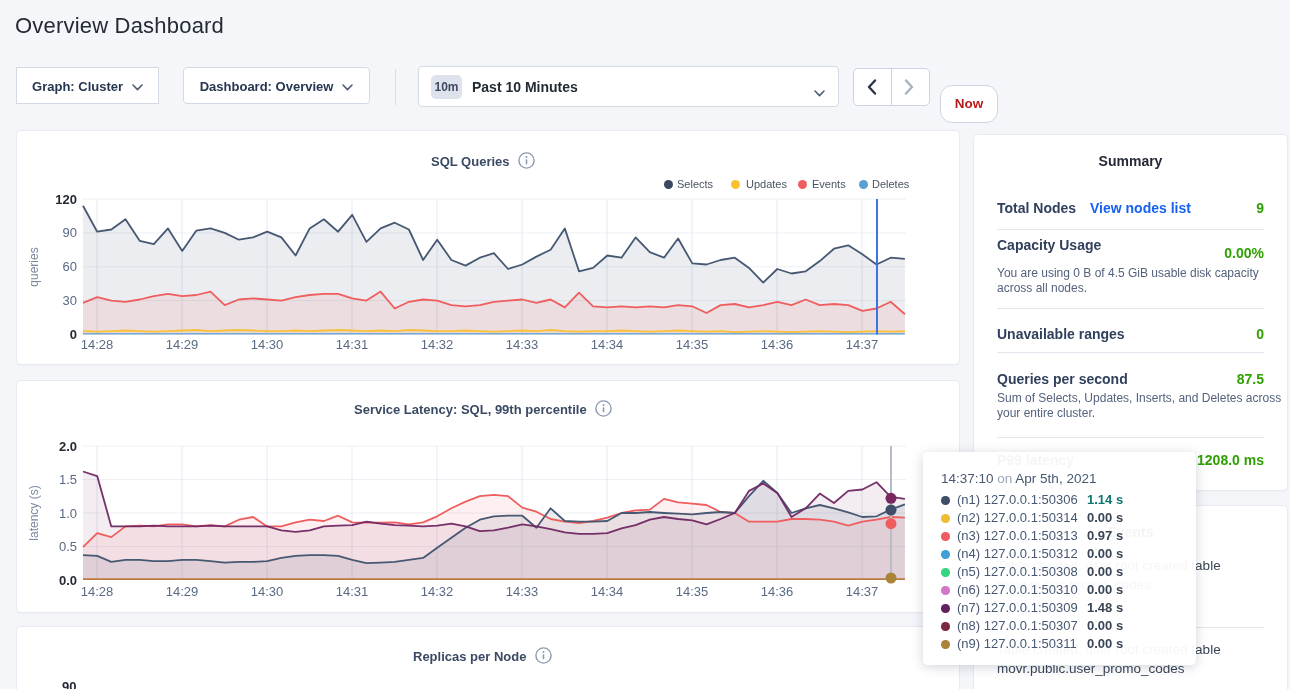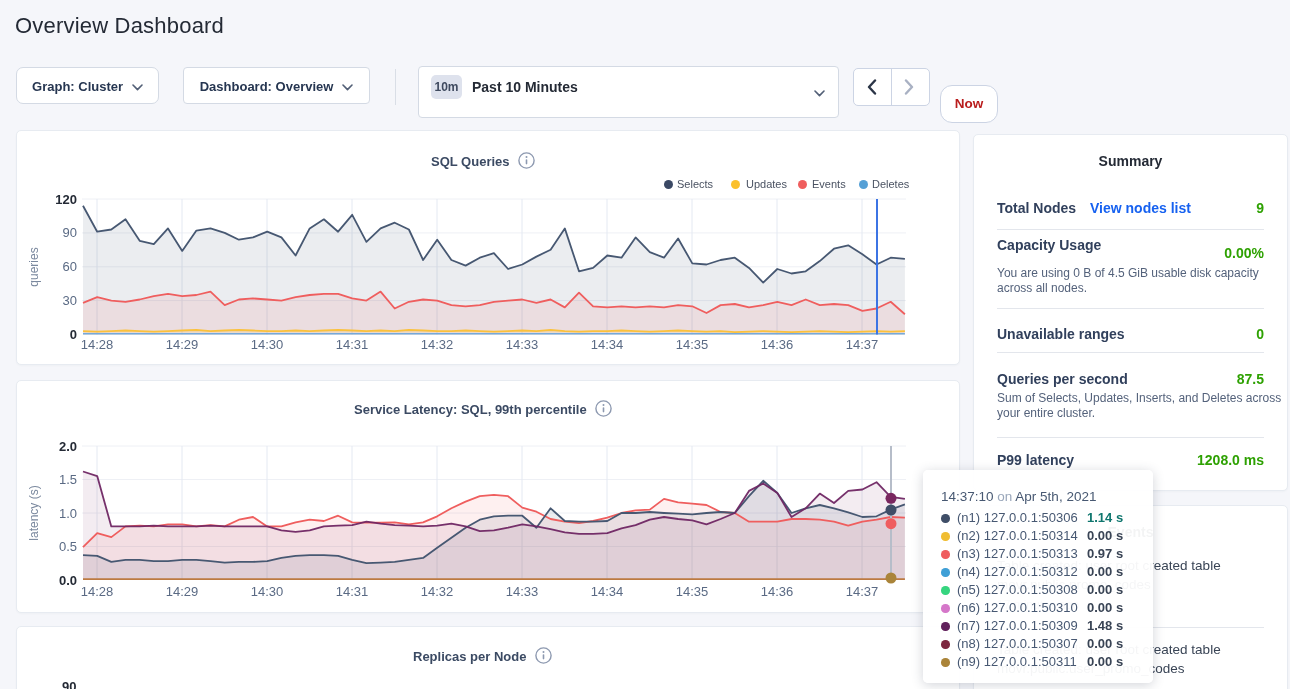--- a/index.html
+++ b/index.html
@@ -6,28 +6,28 @@
 .panel{position:absolute;background:#fff;border:1px solid #e7ebf1;border-radius:5px;box-shadow:0 1px 2px rgba(40,50,70,0.03)}
 .ctitle{position:absolute;font-size:13px;font-weight:bold;color:#3b4a63;white-space:nowrap}
 .navlabel{font-size:14px;font-weight:bold;color:#31405c}
 .green{color:#2ea102;font-weight:bold;font-size:14px}
 .sgray{font-size:12px;color:#54627b;line-height:15px}
 .divider{position:absolute;height:1px;background:#e3e6ec}
 </style></head>
 <body>
 <div class="abs" style="left:15px;top:13px;font-size:22px;color:#242a35;letter-spacing:0.2px">Overview Dashboard</div>
 
-<div class="abs" style="left:16px;top:67px;width:143px;height:37px;background:#fff;border:1px solid #d4dae4;border-radius:7px;text-align:center;line-height:35px"><span style="font-size:13px;font-weight:bold;color:#263651">Graph: Cluster</span>&nbsp;&nbsp;<svg width="11" height="7" viewBox="0 0 11 7">
+<div class="abs" style="left:16px;top:67px;width:143px;height:37px;background:#fff;border:1px solid #d4dae4;border-radius:0;text-align:center;line-height:35px"><span style="font-size:13px;font-weight:bold;color:#263651">Graph: Cluster</span>&nbsp;&nbsp;<svg width="11" height="7" viewBox="0 0 11 7">
       <path d="M1 1 L5.5 5.6 L10 1" fill="none" stroke="#525f76" stroke-width="1.6" stroke-linecap="round" stroke-linejoin="round"></path>
     </svg></div>
 <div class="abs" style="left:183px;top:67px;width:187px;height:37px;background:#fff;border:1px solid #d4dae4;border-radius:4px;text-align:center;line-height:35px"><span style="font-size:13px;font-weight:bold;color:#263651">Dashboard: Overview</span>&nbsp;&nbsp;<svg width="11" height="7" viewBox="0 0 11 7">
       <path d="M1 1 L5.5 5.6 L10 1" fill="none" stroke="#525f76" stroke-width="1.6" stroke-linecap="round" stroke-linejoin="round"></path>
     </svg></div>
 <div class="abs" style="left:395px;top:69px;width:1px;height:36px;background:#d9dee6"></div>
-<div class="abs" style="left:418px;top:66px;width:421px;height:52px;background:#fff;border:1px solid #d4dae4;border-radius:4px">
+<div class="abs" style="left:418px;top:66px;width:421px;height:41px;background:#fff;border:1px solid #d4dae4;border-radius:4px">
   <span class="abs" style="left:12px;top:8px;background:#dee2ed;border-radius:5px;width:31px;height:24px;text-align:center;line-height:24px;font-size:12px;font-weight:bold;color:#3f4a5f">10m</span>
   <span class="abs" style="left:53px;top:12px;font-size:14px;font-weight:bold;color:#242a35">Past 10 Minutes</span>
   <span class="abs" style="right:13px;top:16px"><svg width="11" height="7" viewBox="0 0 11 7">
         <path d="M1 1 L5.5 5.6 L10 1" fill="none" stroke="#525f76" stroke-width="1.6" stroke-linecap="round" stroke-linejoin="round"></path>
       </svg></span>
 </div>
 <div class="abs" style="left:852.5px;top:67.5px;width:77px;height:38px;background:#fff;border:1px solid #ccd4e4;border-radius:5px"></div>
 <div class="abs" style="left:891px;top:67.5px;width:1px;height:38px;background:#ccd4e4"></div>
 <svg class="abs" style="left:866px;top:79px" width="11" height="16" viewBox="0 0 11 16">
     <path d="M9 1.5 L3 8 L9 14.5" fill="none" stroke="#2b3547" stroke-width="2.4" stroke-linecap="round" stroke-linejoin="round"></path>
@@ -169,21 +169,21 @@
 <div class="divider" style="left:997px;top:437px;width:267px"></div>
 <div class="abs navlabel" style="left:997px;top:452px">P99 latency</div>
 <div class="abs green" style="left:997px;top:452px;width:267px;text-align:right">1208.0 ms</div>
 
 <div class="abs" style="left:973px;top:524px;width:315px;text-align:center;font-size:14px;font-weight:bold;color:#242a35">Events</div>
 <div class="abs" style="left:997px;top:556px;width:236px;font-size:13.5px;color:#394455;line-height:19px">Table created: user root created table movr.public.promo_codes</div>
 <div class="abs" style="left:997px;top:598px;font-size:12px;color:#8a96a8">17 minutes ago</div>
 <div class="divider" style="left:997px;top:627px;width:267px"></div>
 <div class="abs" style="left:997px;top:640px;width:236px;font-size:13.5px;color:#394455;line-height:19px">Table created: user root created table movr.public.user_promo_codes</div>
 
-<div class="abs" style="left:923px;top:470px;width:230px;height:213px;background:rgba(255,255,255,0.95);border-radius:5px;box-shadow:0 2px 12px rgba(50,60,80,0.22)">
+<div class="abs" style="left:923px;top:452px;width:273px;height:213px;background:rgba(255,255,255,0.95);border-radius:5px;box-shadow:0 2px 12px rgba(50,60,80,0.22)">
     <div class="abs" style="left:18px;top:19px;font-size:13.5px;color:#475872;white-space:nowrap">14:37:10 <span style="color:#9aa7bb">on</span> Apr 5th, 2021</div>
     <span class="abs" style="left:18px;top:44px;width:8.5px;height:8.5px;border-radius:50%;background:#3f4e67"></span>
     <span class="abs" style="left:34px;top:40px;font-size:13px;color:#475872;white-space:nowrap">(n1) 127.0.0.1:50306</span>
     <span class="abs" style="left:164px;top:40px;font-size:13px;font-weight:bold;color:#0f766e;white-space:nowrap">1.14 s</span>
     <span class="abs" style="left:18px;top:62px;width:8.5px;height:8.5px;border-radius:50%;background:#f0bd32"></span>
     <span class="abs" style="left:34px;top:58px;font-size:13px;color:#475872;white-space:nowrap">(n2) 127.0.0.1:50314</span>
     <span class="abs" style="left:164px;top:58px;font-size:13px;font-weight:bold;color:#394455;white-space:nowrap">0.00 s</span>
     <span class="abs" style="left:18px;top:80px;width:8.5px;height:8.5px;border-radius:50%;background:#ef5d5f"></span>
     <span class="abs" style="left:34px;top:76px;font-size:13px;color:#475872;white-space:nowrap">(n3) 127.0.0.1:50313</span>
     <span class="abs" style="left:164px;top:76px;font-size:13px;font-weight:bold;color:#394455;white-space:nowrap">0.97 s</span>

